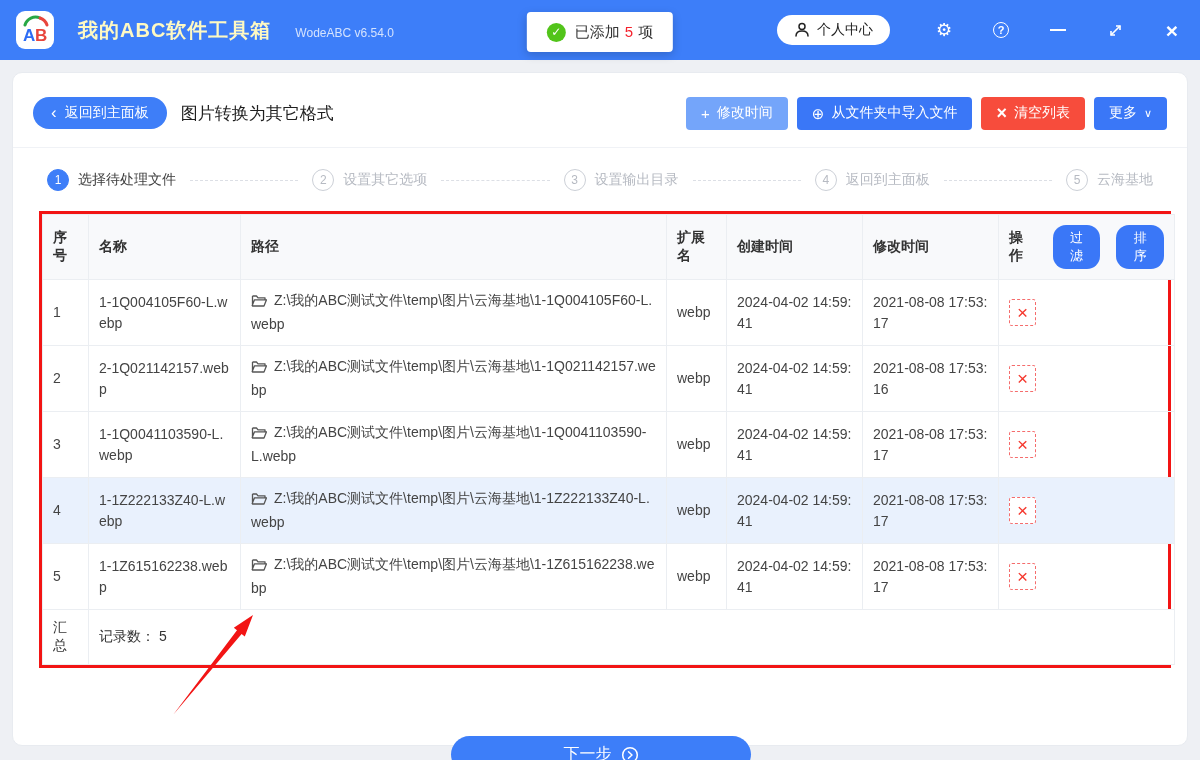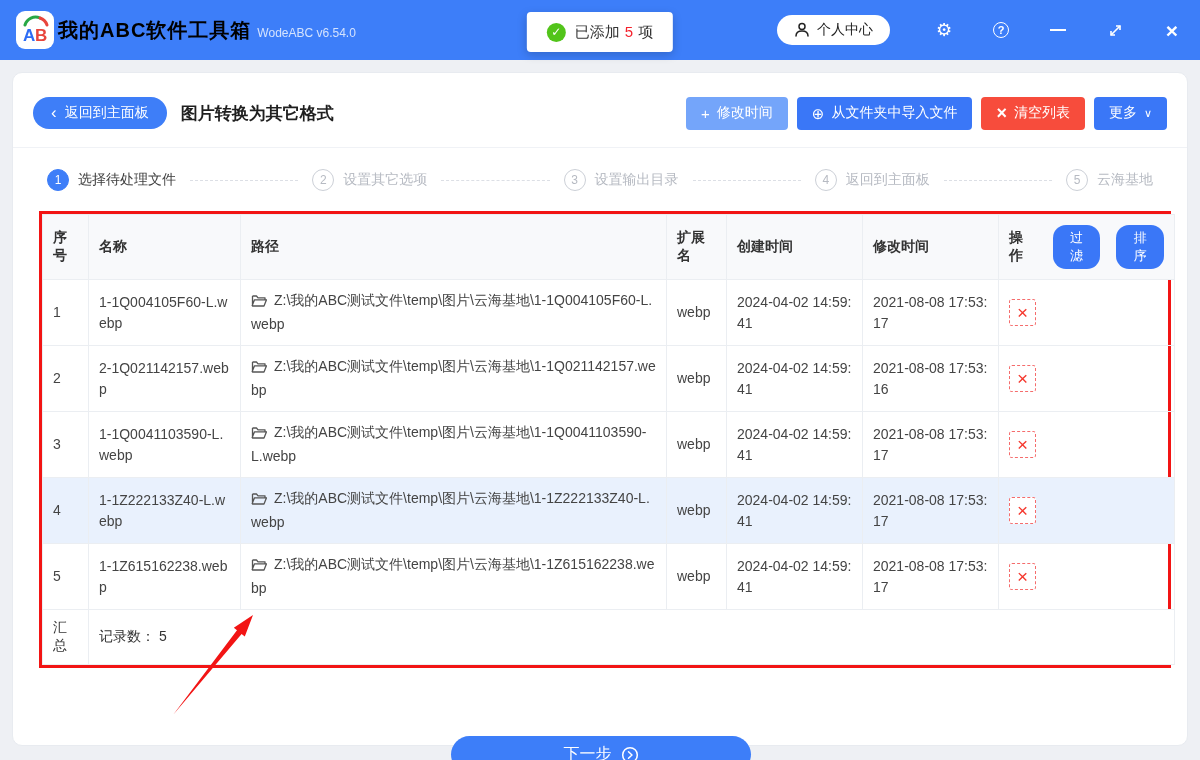--- a/index.html
+++ b/index.html
@@ -12,22 +12,22 @@
   }
   
   .titlebar {
     position:absolute; left:0; top:0; width:1200px; height:60px;
     background:#3d7ef9; display:flex; align-items:center; padding:0 18px 0 16px;
   }
   .logo {
     width:38px; height:38px; background:#fff; border-radius:9px;
     display:flex; align-items:center; justify-content:center; flex:0 0 auto;
   }
-  .app-title { color:#000000; font-size:20px; font-weight:bold; margin-left:4px; letter-spacing:1px; }
-  .app-version { color:rgba(255,255,255,.78); font-size:12px; margin-left:6px; margin-top:6px; }
+  .app-title { color:#fef9c3; font-size:20px; font-weight:bold; margin-left:24px; letter-spacing:1px; }
+  .app-version { color:rgba(255,255,255,.78); font-size:12px; margin-left:24px; margin-top:6px; }
   .tb-spacer { flex:1; }
   .added-badge {
     position:absolute; left:50%; transform:translateX(-50%); top:12px; height:40px;
     background:#fff; border-radius:4px; box-shadow:0 3px 10px rgba(0,0,0,.18);
     display:flex; align-items:center; gap:9px; padding:0 20px; font-size:15px; color:#333;
   }
   .check-circle {
     width:19px; height:19px; border-radius:50%; background:#52c41a; color:#fff;
     font-size:12px; display:flex; align-items:center; justify-content:center; font-weight:bold;
   }
@@ -48,21 +48,21 @@
     position:absolute; left:12px; top:72px; width:1176px; height:674px;
     background:#fff; border-radius:10px; border:1px solid #e8ebf0;
   }
   .toolbar { position:absolute; left:20px; right:20px; top:22px; height:36px; display:flex; align-items:center; }
   .toolbar-divider { position:absolute; left:0; right:0; top:74px; border-top:1px solid #f0f2f6; }
   .back-btn {
     height:32px; border-radius:16px; background:#3e7ef8; color:#fff; border:none; cursor:pointer;
     display:flex; align-items:center; gap:8px; padding:0 18px; font-size:14px; font-family:inherit;
   }
   .back-chevron { font-size:17px; line-height:1; margin-top:-1px; }
-  .page-title { font-size:17px; font-weight:bold; color:#1f1f1f; margin-left:14px; }
+  .page-title { font-size:17px; font-weight:normal; color:#1f1f1f; margin-left:14px; }
   .tb-actions { margin-left:auto; display:flex; align-items:center; gap:9px; }
   .act-btn {
     height:33px; border:none; border-radius:4px; cursor:pointer; color:#fff;
     display:flex; align-items:center; gap:7px; padding:0 15px; font-size:14px; font-family:inherit;
   }
   .btn-light-blue { background:#74a5fa; }
   .btn-blue { background:#3a77f7; }
   .btn-red { background:#f74c3c; }
   .ic-sm { font-size:15px; line-height:1; }
   .ic-x { font-size:18px; line-height:1; font-weight:bold; }

